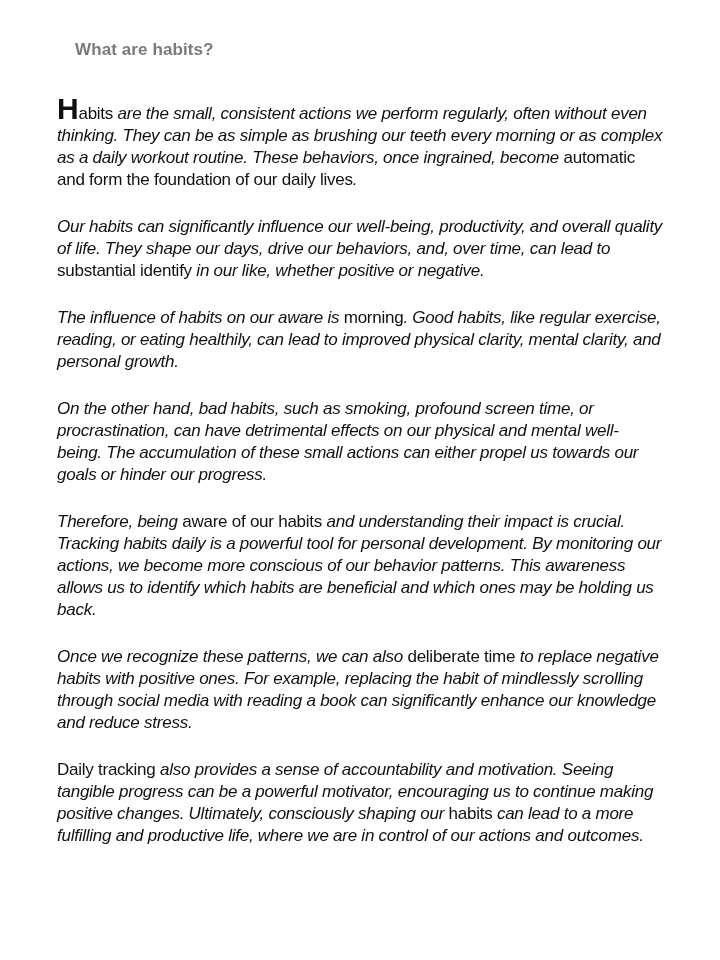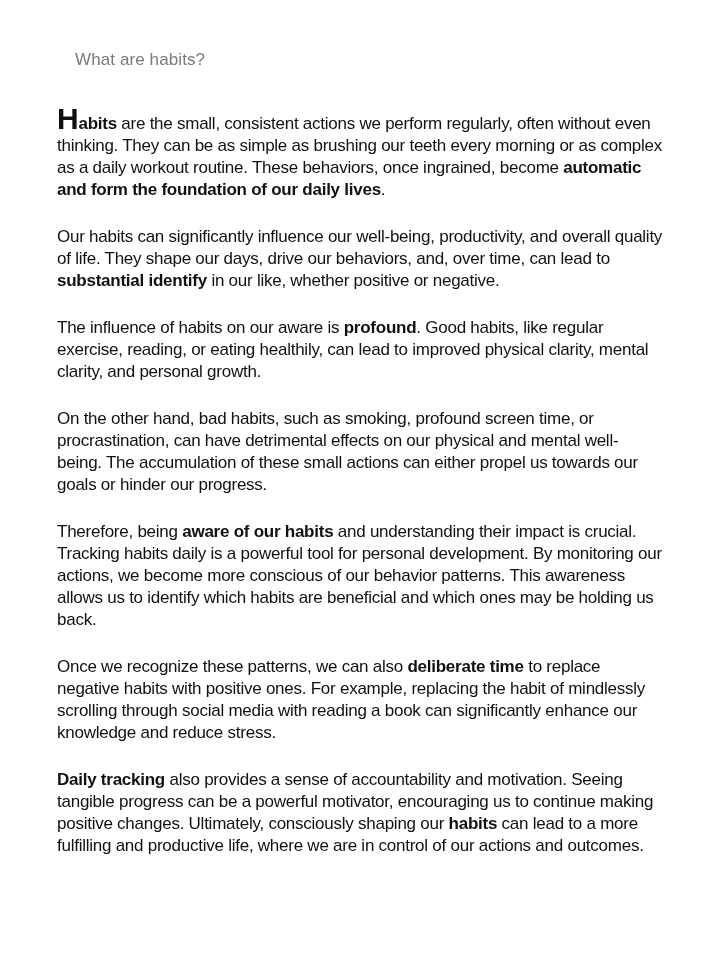--- a/index.html
+++ b/index.html
@@ -15,53 +15,53 @@
     -webkit-font-smoothing: antialiased;
   }
   .page {
     box-sizing: border-box;
     width: 720px;
     height: 960px;
     background: var(--bg-color, #ffffff);
     padding: 40px 57px 0 57px;
   }
   .page-title {
-    margin: 10px 0 0 18px;
+    margin: 0 0 0 18px;
     font-size: 17px;
-    font-weight: normal;
+    font-weight: bold;
     letter-spacing: 0.1px;
     color: var(--heading-color, #7a7a7a);
   }
   .article {
     margin-top: 34px;
     width: 606px;
   }
   .para {
     margin: 0 0 25px 0;
     font-size: 17px;
     line-height: 22px;
     letter-spacing: -0.25px;
     color: var(--body-color, #111111);
     text-align: left;
   }
-  .run.normal { font-weight: normal; }
-  .run.bold { font-weight: bold; }
+  .run.normal { font-weight: normal; font-style: italic; }
+  .run.bold { font-weight: normal; }
   .run.dropcap {
     font-weight: bold;
     font-size: 30px;
     line-height: 30px;
   }
 </style>
 </head>
 <body>
 
 <div class="page">
   <h1 class="page-title">What are habits?</h1>
   <div class="article">
       <p class="para"><span class="run dropcap">H</span><span class="run bold">abits</span><span class="run normal"> are the small, consistent actions we perform regularly, often without even thinking. They can be as simple as brushing our teeth every morning or as complex as a daily workout routine. These behaviors, once ingrained, become </span><span class="run bold">automatic and form the foundation of our daily lives</span><span class="run normal">.</span></p>
       <p class="para"><span class="run normal">Our habits can significantly influence our well-being, productivity, and overall quality of life. They shape our days, drive our behaviors, and, over time, can lead to </span><span class="run bold">substantial identify</span><span class="run normal"> in our like, whether positive or negative.</span></p>
-      <p class="para"><span class="run normal">The influence of habits on our aware is </span><span class="run bold">profound</span><span class="run normal">. Good habits, like regular exercise, reading, or eating healthily, can lead to improved physical clarity, mental clarity, and personal growth.</span></p>
+      <p class="para"><span class="run normal">The influence of habits on our aware is </span><span class="run bold">morning</span><span class="run normal">. Good habits, like regular exercise, reading, or eating healthily, can lead to improved physical clarity, mental clarity, and personal growth.</span></p>
       <p class="para"><span class="run normal">On the other hand, bad habits, such as smoking, profound screen time, or procrastination, can have detrimental effects on our physical and mental well-being. The accumulation of these small actions can either propel us towards our goals or hinder our progress.</span></p>
       <p class="para"><span class="run normal">Therefore, being </span><span class="run bold">aware of our habits</span><span class="run normal"> and understanding their impact is crucial. Tracking habits daily is a powerful tool for personal development. By monitoring our actions, we become more conscious of our behavior patterns. This awareness allows us to identify which habits are beneficial and which ones may be holding us back.</span></p>
       <p class="para"><span class="run normal">Once we recognize these patterns, we can also </span><span class="run bold">deliberate time</span><span class="run normal"> to replace negative habits with positive ones. For example, replacing the habit of mindlessly scrolling through social media with reading a book can significantly enhance our knowledge and reduce stress.</span></p>
       <p class="para"><span class="run bold">Daily tracking</span><span class="run normal"> also provides a sense of accountability and motivation. Seeing tangible progress can be a powerful motivator, encouraging us to continue making positive changes. Ultimately, consciously shaping our </span><span class="run bold">habits</span><span class="run normal"> can lead to a more fulfilling and productive life, where we are in control of our actions and outcomes.</span></p>
     </div>
 </div>
 
 </body></html>

